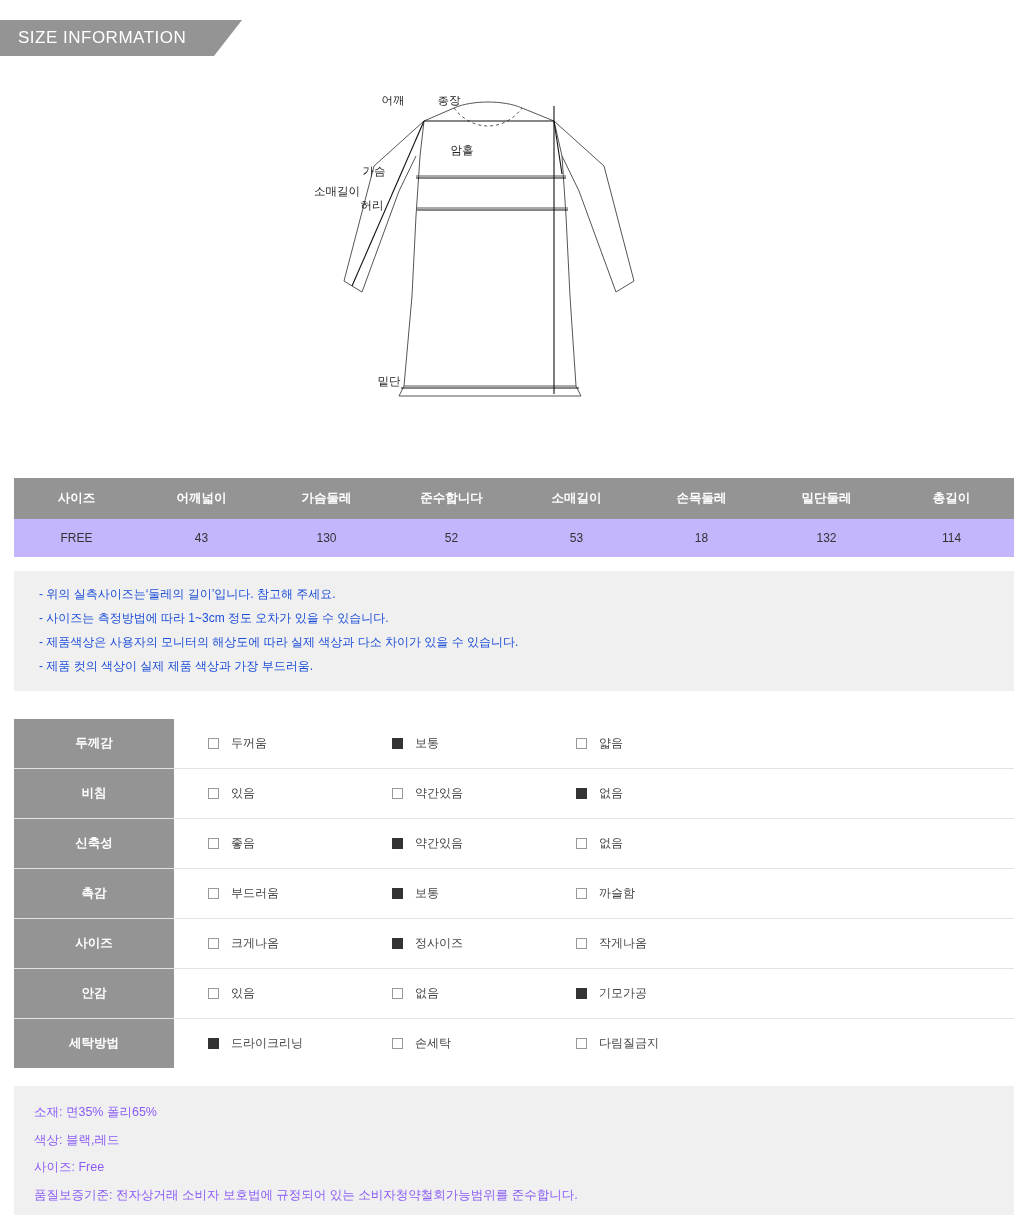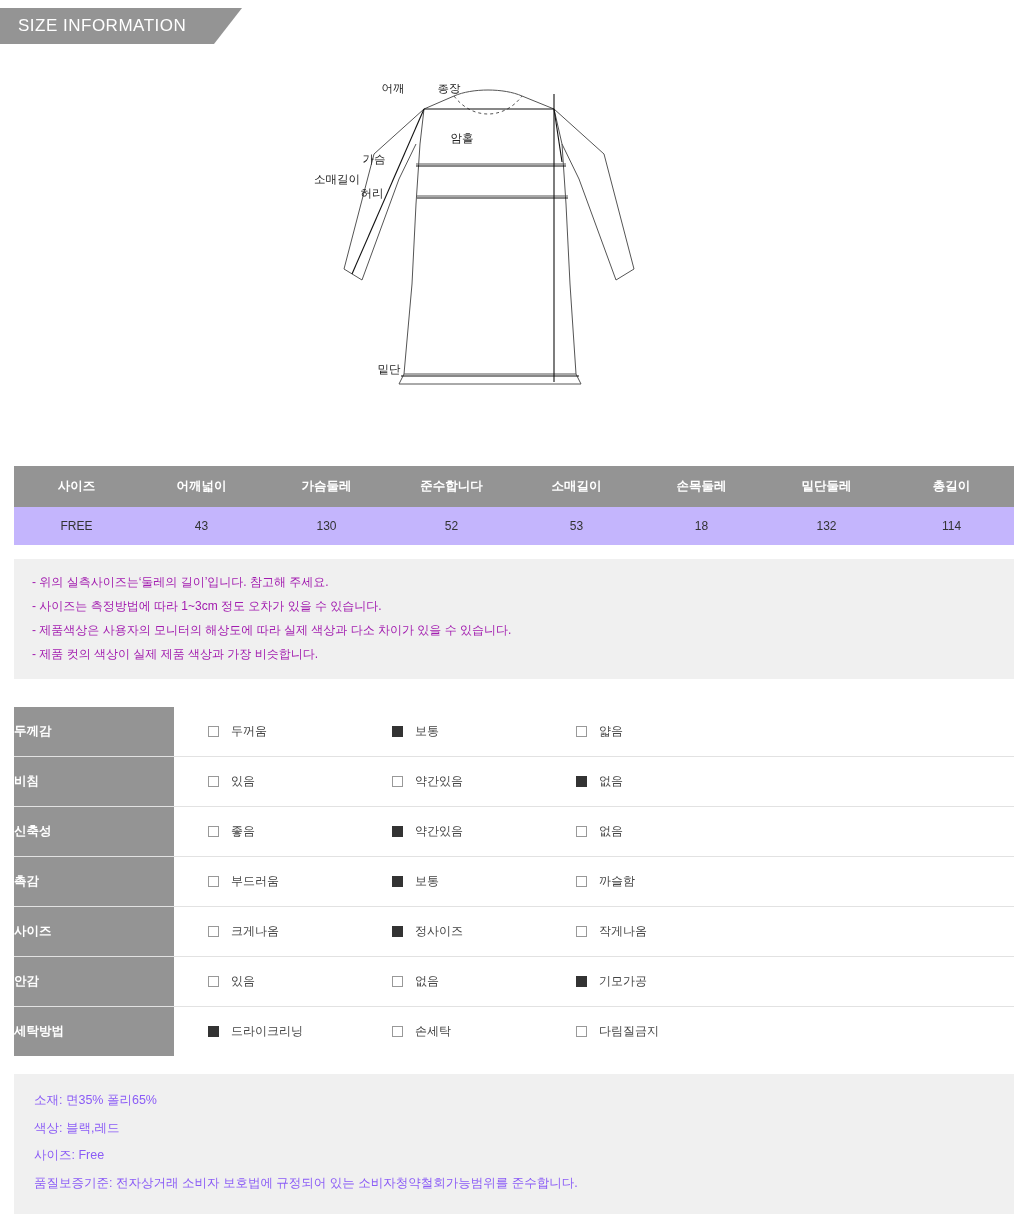--- a/index.html
+++ b/index.html
@@ -15,21 +15,21 @@
     color: #333;
     position: relative;
     overflow: hidden;
   }
 
   
   .header-banner {
     position: relative;
     width: 100%;
     height: 36px;
-    margin-top: 8px;
+    margin-top: 20px;
   }
   .header-bar {
     position: absolute;
     left: 0;
     top: 0;
     width: 214px;
     height: 36px;
     background: #949494;
   }
   .header-bar-tail {
@@ -93,42 +93,43 @@
   }
 
   
   .notes {
     width: 1000px;
     margin: 14px auto 0 auto;
     background: #f0f0f0;
     padding: 14px 18px 16px 18px;
   }
   .notes p {
-    margin: 0 0 6px 0;
+    margin: 0 0 6px 7px;
     font-size: 12px;
-    color: #a21caf;
+    color: #1d4ed8;
     line-height: 1.5;
   }
   .notes p:last-child { margin-bottom: 0; }
 
   
   .attr-table {
     width: 1000px;
     margin: 28px auto 0 auto;
     border-collapse: collapse;
     table-layout: fixed;
   }
   .attr-table tr { border-bottom: 1px solid #e2e2e2; }
   .attr-table tr:last-child { border-bottom: none; }
   .attr-label {
     width: 160px;
     background: #949494;
     color: #ffffff;
     font-size: 12.5px;
     font-weight: bold;
+    text-align: center;
     padding: 16px 0;
   }
   .attr-cells { padding: 0; }
   .opt-row {
     display: flex;
     align-items: center;
     padding: 14px 0 14px 0;
   }
   .opt {
     display: flex;
@@ -249,21 +250,21 @@
       <td>132</td>
       <td>114</td>
     </tr>
   </tbody>
 </table>
 
 <div class="notes">
   <p>- 위의 실측사이즈는‘둘레의 길이’입니다. 참고해 주세요.</p>
   <p>- 사이즈는 측정방법에 따라 1~3cm 정도 오차가 있을 수 있습니다.</p>
   <p>- 제품색상은 사용자의 모니터의 해상도에 따라 실제 색상과 다소 차이가 있을 수 있습니다.</p>
-  <p>- 제품 컷의 색상이 실제 제품 색상과 가장 비슷합니다.</p>
+  <p>- 제품 컷의 색상이 실제 제품 색상과 가장 부드러움.</p>
 </div>
 
 <table class="attr-table">
   <tbody>
     <tr>
       <td class="attr-label">두께감</td>
       <td class="attr-cells">
         <div class="opt-row">
           <div class="opt">
             <span class="box"></span>

